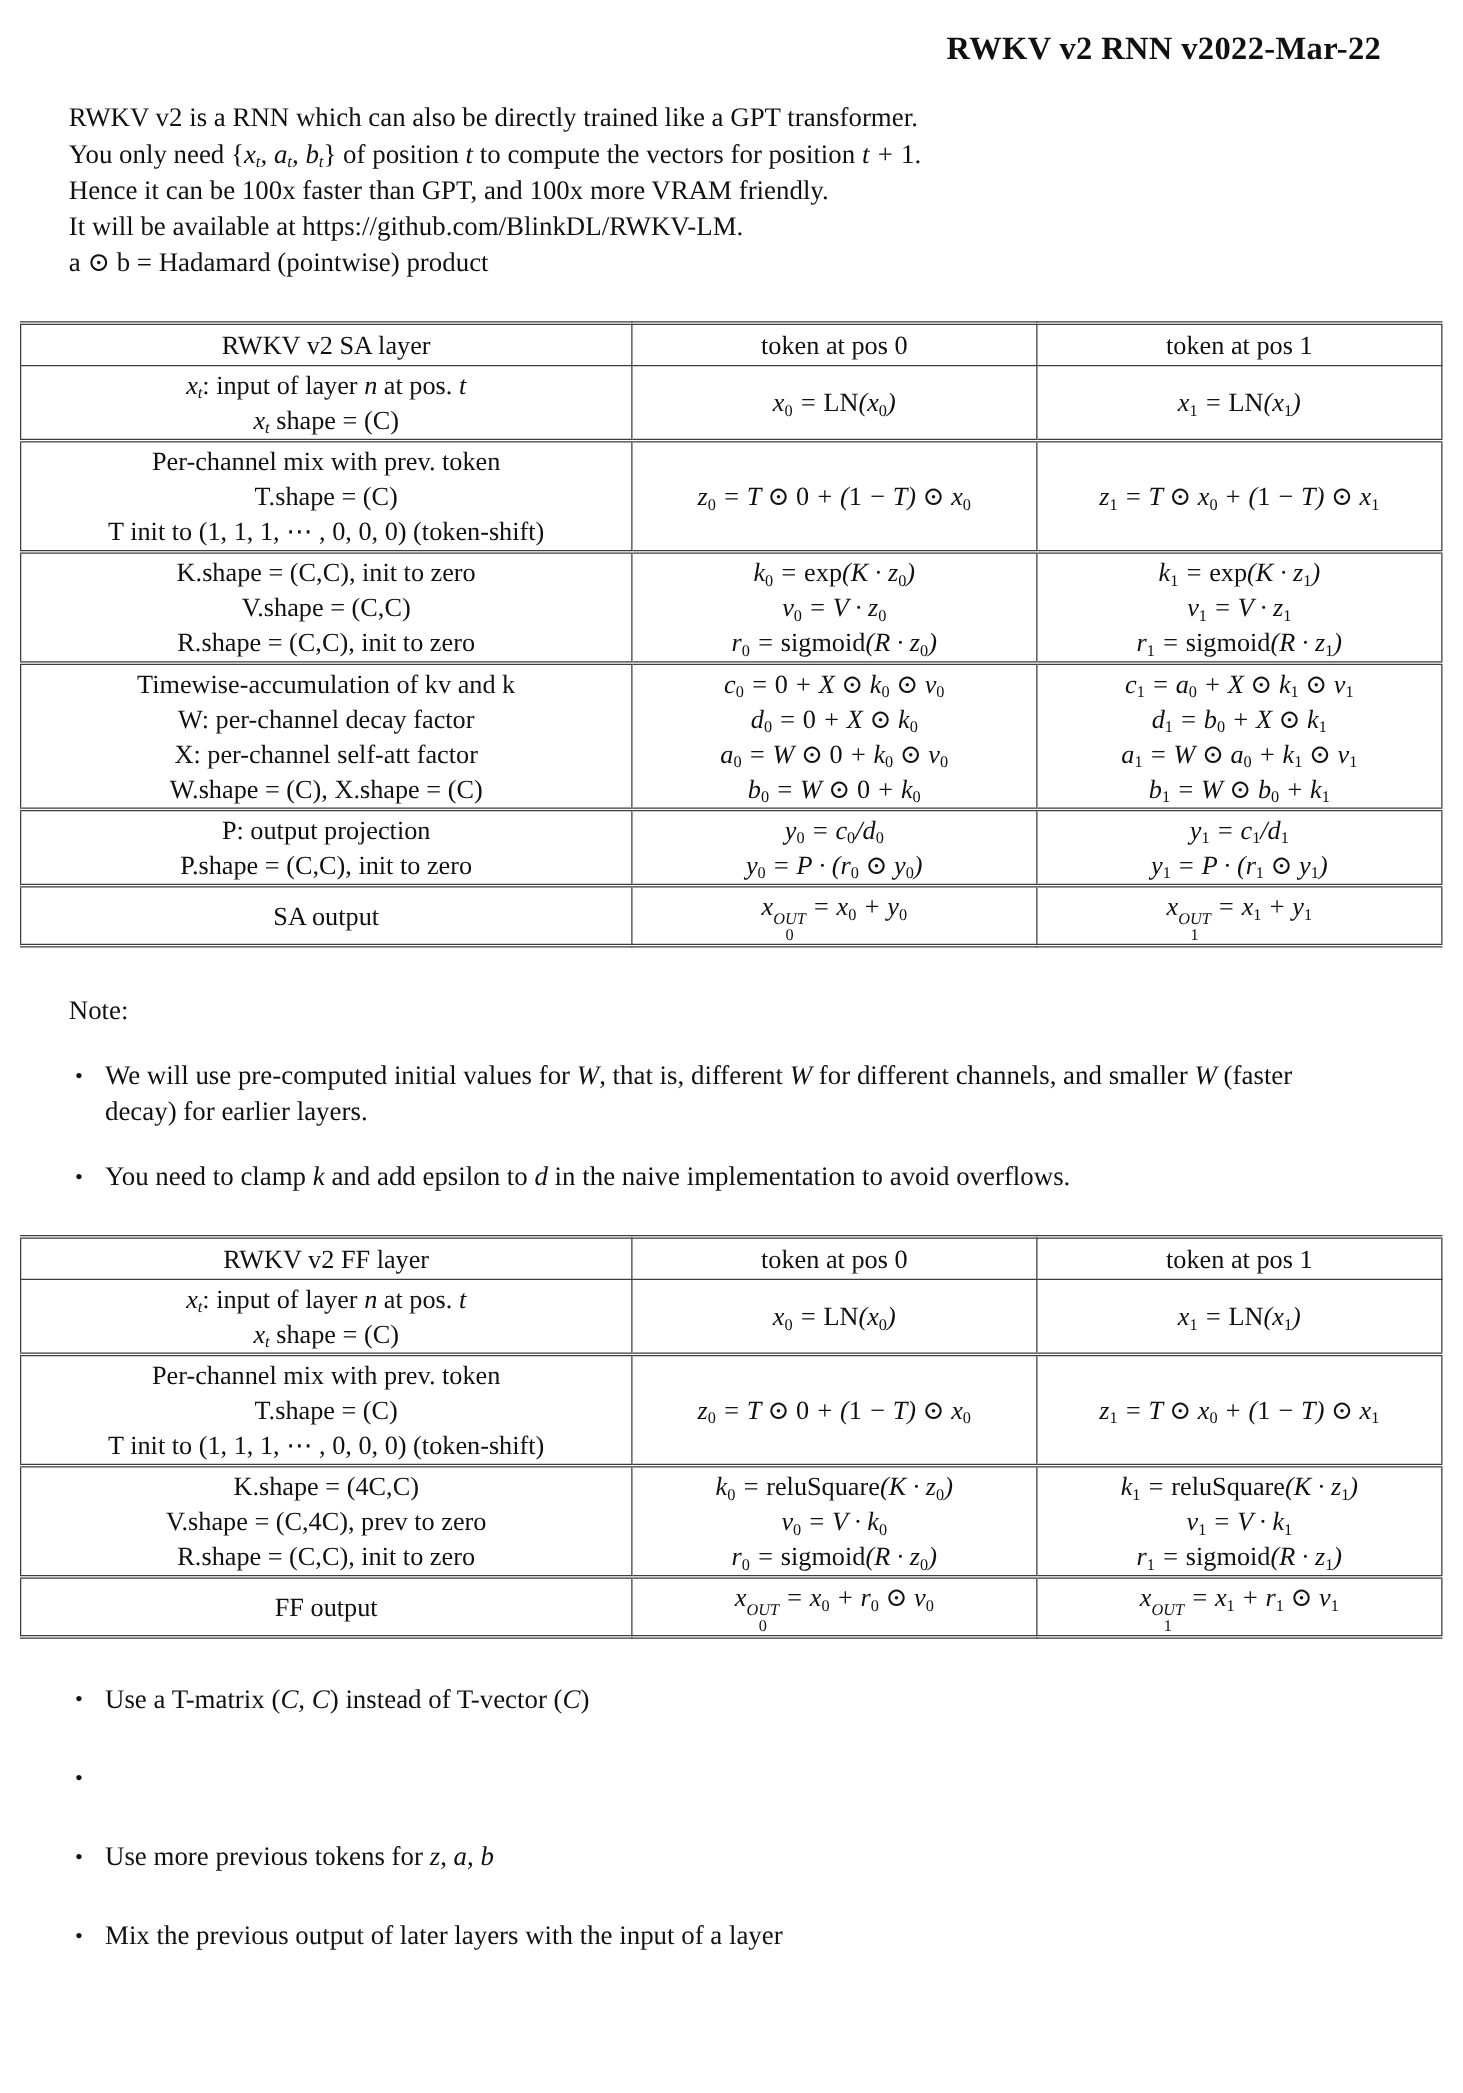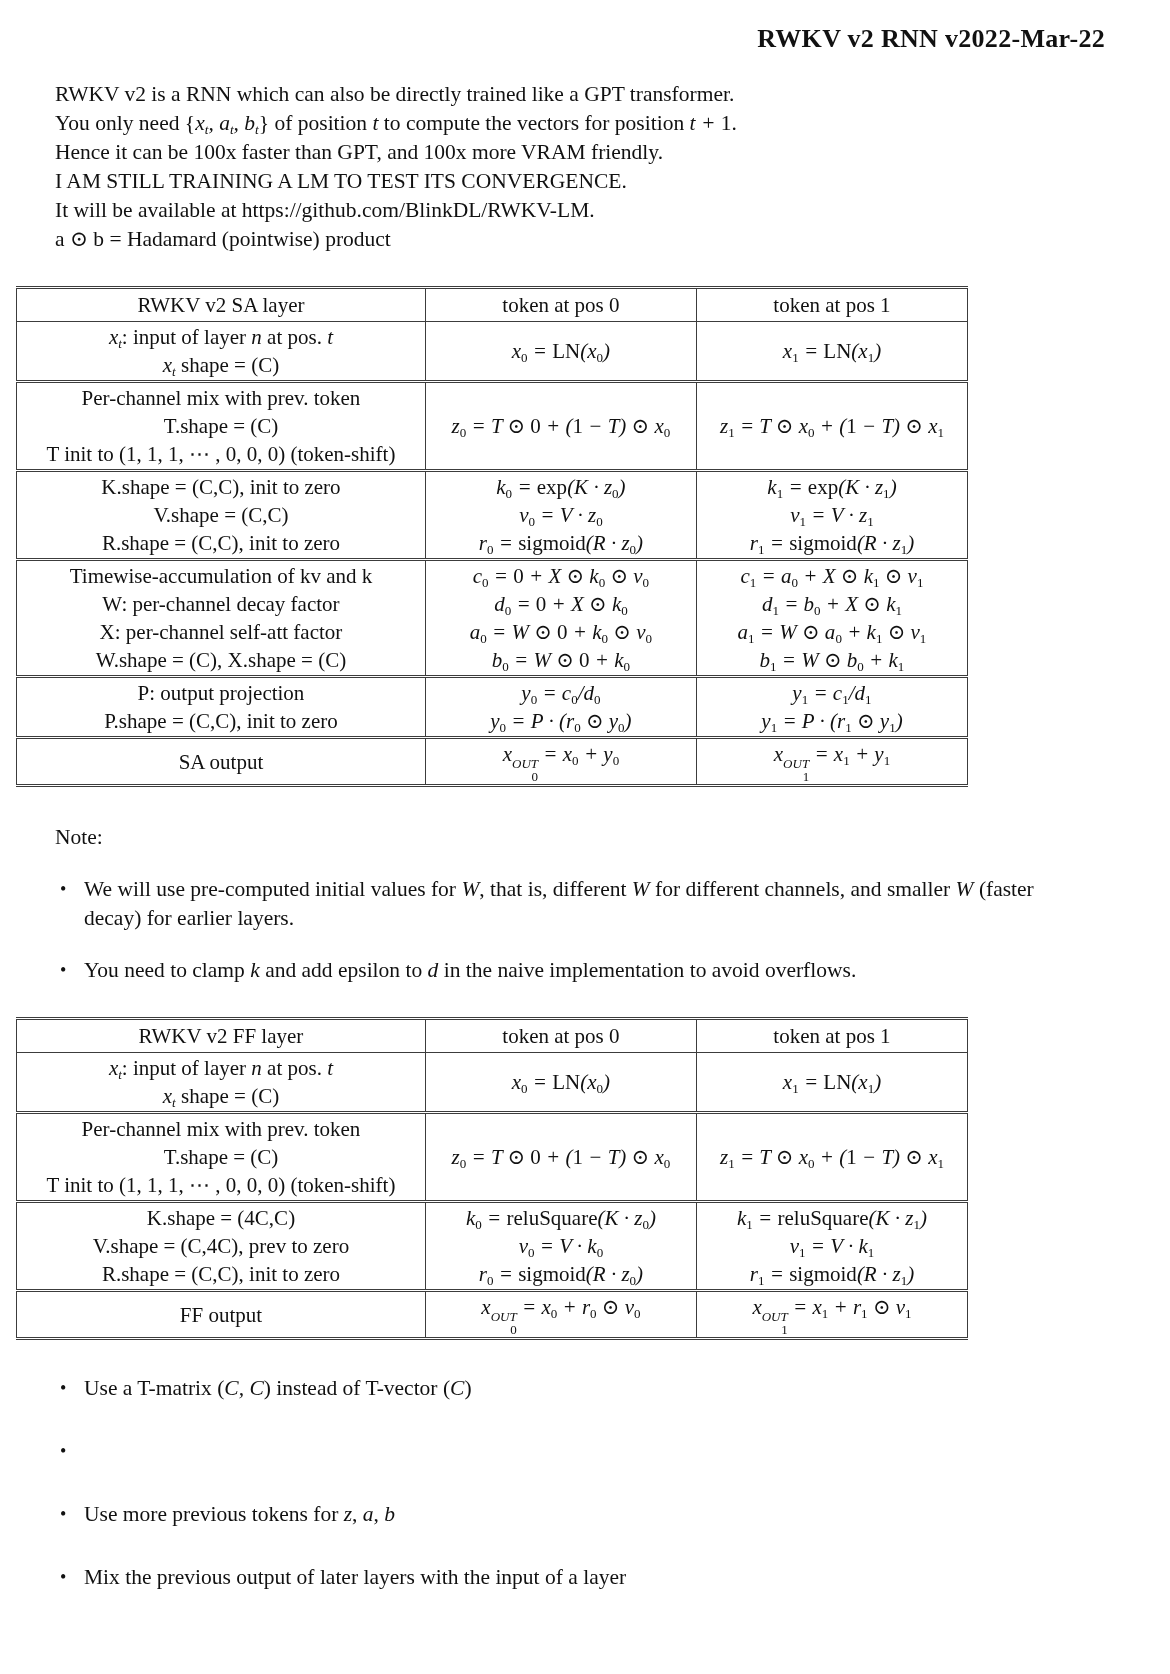--- a/index.html
+++ b/index.html
@@ -15,29 +15,29 @@
     font-size:26px; font-weight:bold; letter-spacing:0.3px;
   }
   .intro { margin:26px 0 0 55px; font-size:21.5px; }
   .intro .tline { line-height:29px; white-space:nowrap; }
 
   
   .m { font-style:italic; }
   .m .rm { font-style:normal; }
   sub { font-size:0.62em; vertical-align:-0.28em; line-height:0; }
   .supsub {
-    display:inline-flex; flex-direction:column; align-items:flex-end;
+    display:inline-flex; flex-direction:column; align-items:center;
     vertical-align:-0.55em; font-size:0.62em; line-height:1.0;
   }
   .ss-sup, .ss-sub { display:block; }
 
   
   table.eqtable {
     border-collapse:collapse; table-layout:fixed;
-    margin:32px 0 0 16px; width:952px;
+    margin:32px 0 0 16px; width:1138px;
     font-size:21px; color:#111;
     border-top:3px double #3c3c3c; border-bottom:3px double #3c3c3c;
     border-left:1px solid #3c3c3c; border-right:1px solid #3c3c3c;
   }
   table.eqtable col.c1 { width:43%; }
   table.eqtable col.c2 { width:28.5%; }
   table.eqtable col.c3 { width:28.5%; }
   table.eqtable th, table.eqtable td {
     border:1px solid #3c3c3c; text-align:center; vertical-align:middle;
     padding:1px 4px; font-weight:normal;
@@ -61,21 +61,20 @@
 <body>
 
 <div class="page">
 
   <div class="title">RWKV v2 RNN v2022-Mar-22</div>
 
   <div class="intro">
       <div class="tline">RWKV v2 is a RNN which can also be directly trained like a GPT transformer.</div>
       <div class="tline">You only need {<span class="m">x<sub>t</sub>, a<sub>t</sub>, b<sub>t</sub></span>} of position <span class="m">t</span> to compute the vectors for position <span class="m">t + <span class="rm">1</span></span>.</div>
       <div class="tline">Hence it can be 100x faster than GPT, and 100x more VRAM friendly.</div>
-      <div class="tline">I AM STILL TRAINING A LM TO TEST ITS CONVERGENCE.</div>
       <div class="tline">It will be available at https://github.com/BlinkDL/RWKV-LM.</div>
       <div class="tline">a ⊙ b = Hadamard (pointwise) product</div>
     </div>
 
   <table class="eqtable">
     <colgroup>
         <col class="c1">
         <col class="c2">
         <col class="c3">
       </colgroup>

